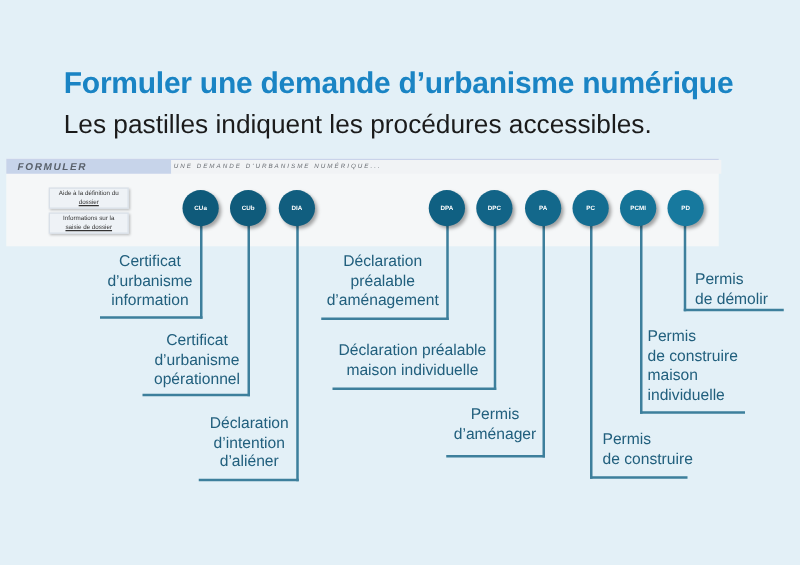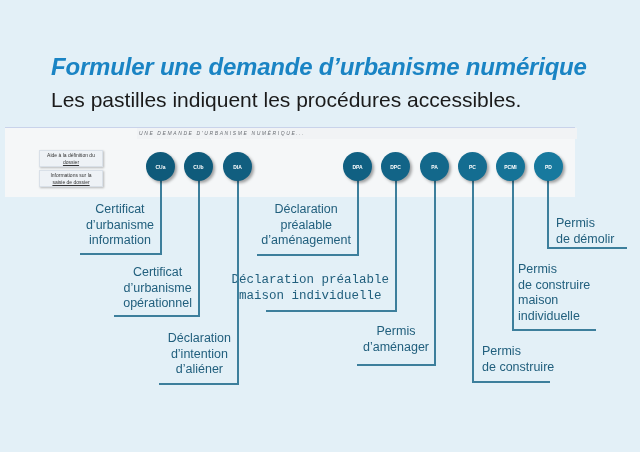--- a/index.html
+++ b/index.html
@@ -6,21 +6,21 @@
     body {
       width: 640px; height: 452px;
       background: #e3f0f7;
       position: relative;
       overflow: hidden;
       font-family: "Liberation Sans", "DejaVu Sans", sans-serif;
     }
     .title {
       position: absolute; left: 51px; top: 53px;
       font-size: 24px; font-weight: bold; color: #1a84c4;
-      letter-spacing: -0.2px; white-space: nowrap; font-style: italic;
+      letter-spacing: -0.2px; white-space: nowrap;
     }
     .subtitle {
       position: absolute; left: 51px; top: 88px;
       font-size: 21px; color: #1b1b1b; white-space: nowrap;
     }
     .panel {
       position: absolute; left: 5px; top: 127px;
       width: 570px; height: 69px;
       background: #f5f7f8;
       border-top: 1px solid #c9d3ea;
@@ -71,20 +71,21 @@
     .label.right { text-align: center; }
     .label.left { text-align: left; }
   </style>
 </head>
 <body>
 
 <div class="title">Formuler une demande d’urbanisme numérique</div>
 <div class="subtitle">Les pastilles indiquent les procédures accessibles.</div>
 
 <div class="panel">
+  <div class="panel-head-left">FORMULER</div>
   <div class="panel-head-right">UNE DEMANDE D'URBANISME NUMÉRIQUE...</div>
   <div class="side-btn" style="top:22px;">
     <div>Aide à la définition du</div>
     <div style="text-decoration:underline;">dossier</div>
   </div>
   <div class="side-btn" style="top:42px;">
     <div>Informations sur la</div>
     <div style="text-decoration:underline;">saisie de dossier</div>
   </div>
 </div>
@@ -131,21 +132,21 @@
 information</div>
 <div class="label right" style="right:448px; top:265px;">Certificat
 d’urbanisme
 opérationnel</div>
 <div class="label right" style="right:409px; top:331px;">Déclaration
 d’intention
 d’aliéner</div>
 <div class="label right" style="right:289px; top:202px;">Déclaration
 préalable
 d’aménagement</div>
-<div class="label right" style="right:251px; top:273px;font-family:Liberation Mono, monospace;">Déclaration préalable
+<div class="label right" style="right:251px; top:273px;">Déclaration préalable
 maison individuelle</div>
 <div class="label right" style="right:211px; top:324px;">Permis
 d’aménager</div>
 <div class="label left" style="left:482px; top:344px;">Permis
 de construire</div>
 <div class="label left" style="left:518px; top:262px;">Permis
 de construire
 maison
 individuelle</div>
 <div class="label left" style="left:556px; top:216px;">Permis

